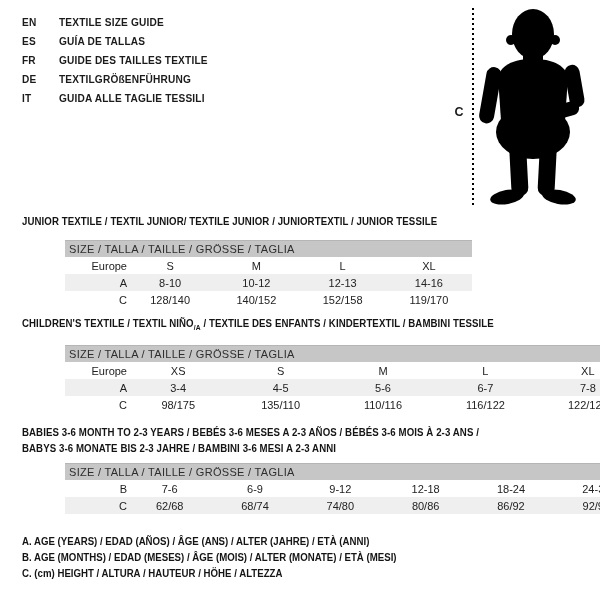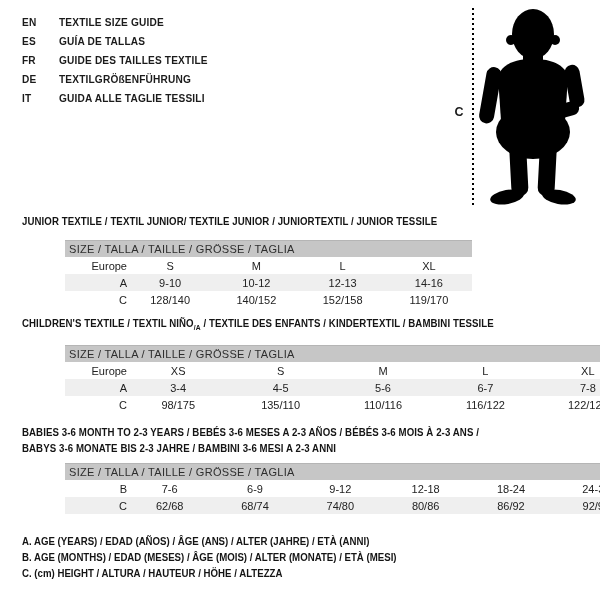--- a/index.html
+++ b/index.html
@@ -95,21 +95,21 @@
     <div class="size-bar">SIZE / TALLA / TAILLE / GRÖSSE / TAGLIA</div>
     <div class="trow">
       <span class="tlabel">Europe</span>
       <span class="tcell">S</span>
       <span class="tcell">M</span>
       <span class="tcell">L</span>
       <span class="tcell">XL</span>
     </div>
     <div class="trow">
       <span class="tlabel">A</span>
-      <span class="tcell">9-10</span>
+      <span class="tcell">8-10</span>
       <span class="tcell">10-12</span>
       <span class="tcell">12-13</span>
       <span class="tcell">14-16</span>
     </div>
     <div class="trow">
       <span class="tlabel">C</span>
       <span class="tcell">128/140</span>
       <span class="tcell">140/152</span>
       <span class="tcell">152/158</span>
       <span class="tcell">119/170</span>

